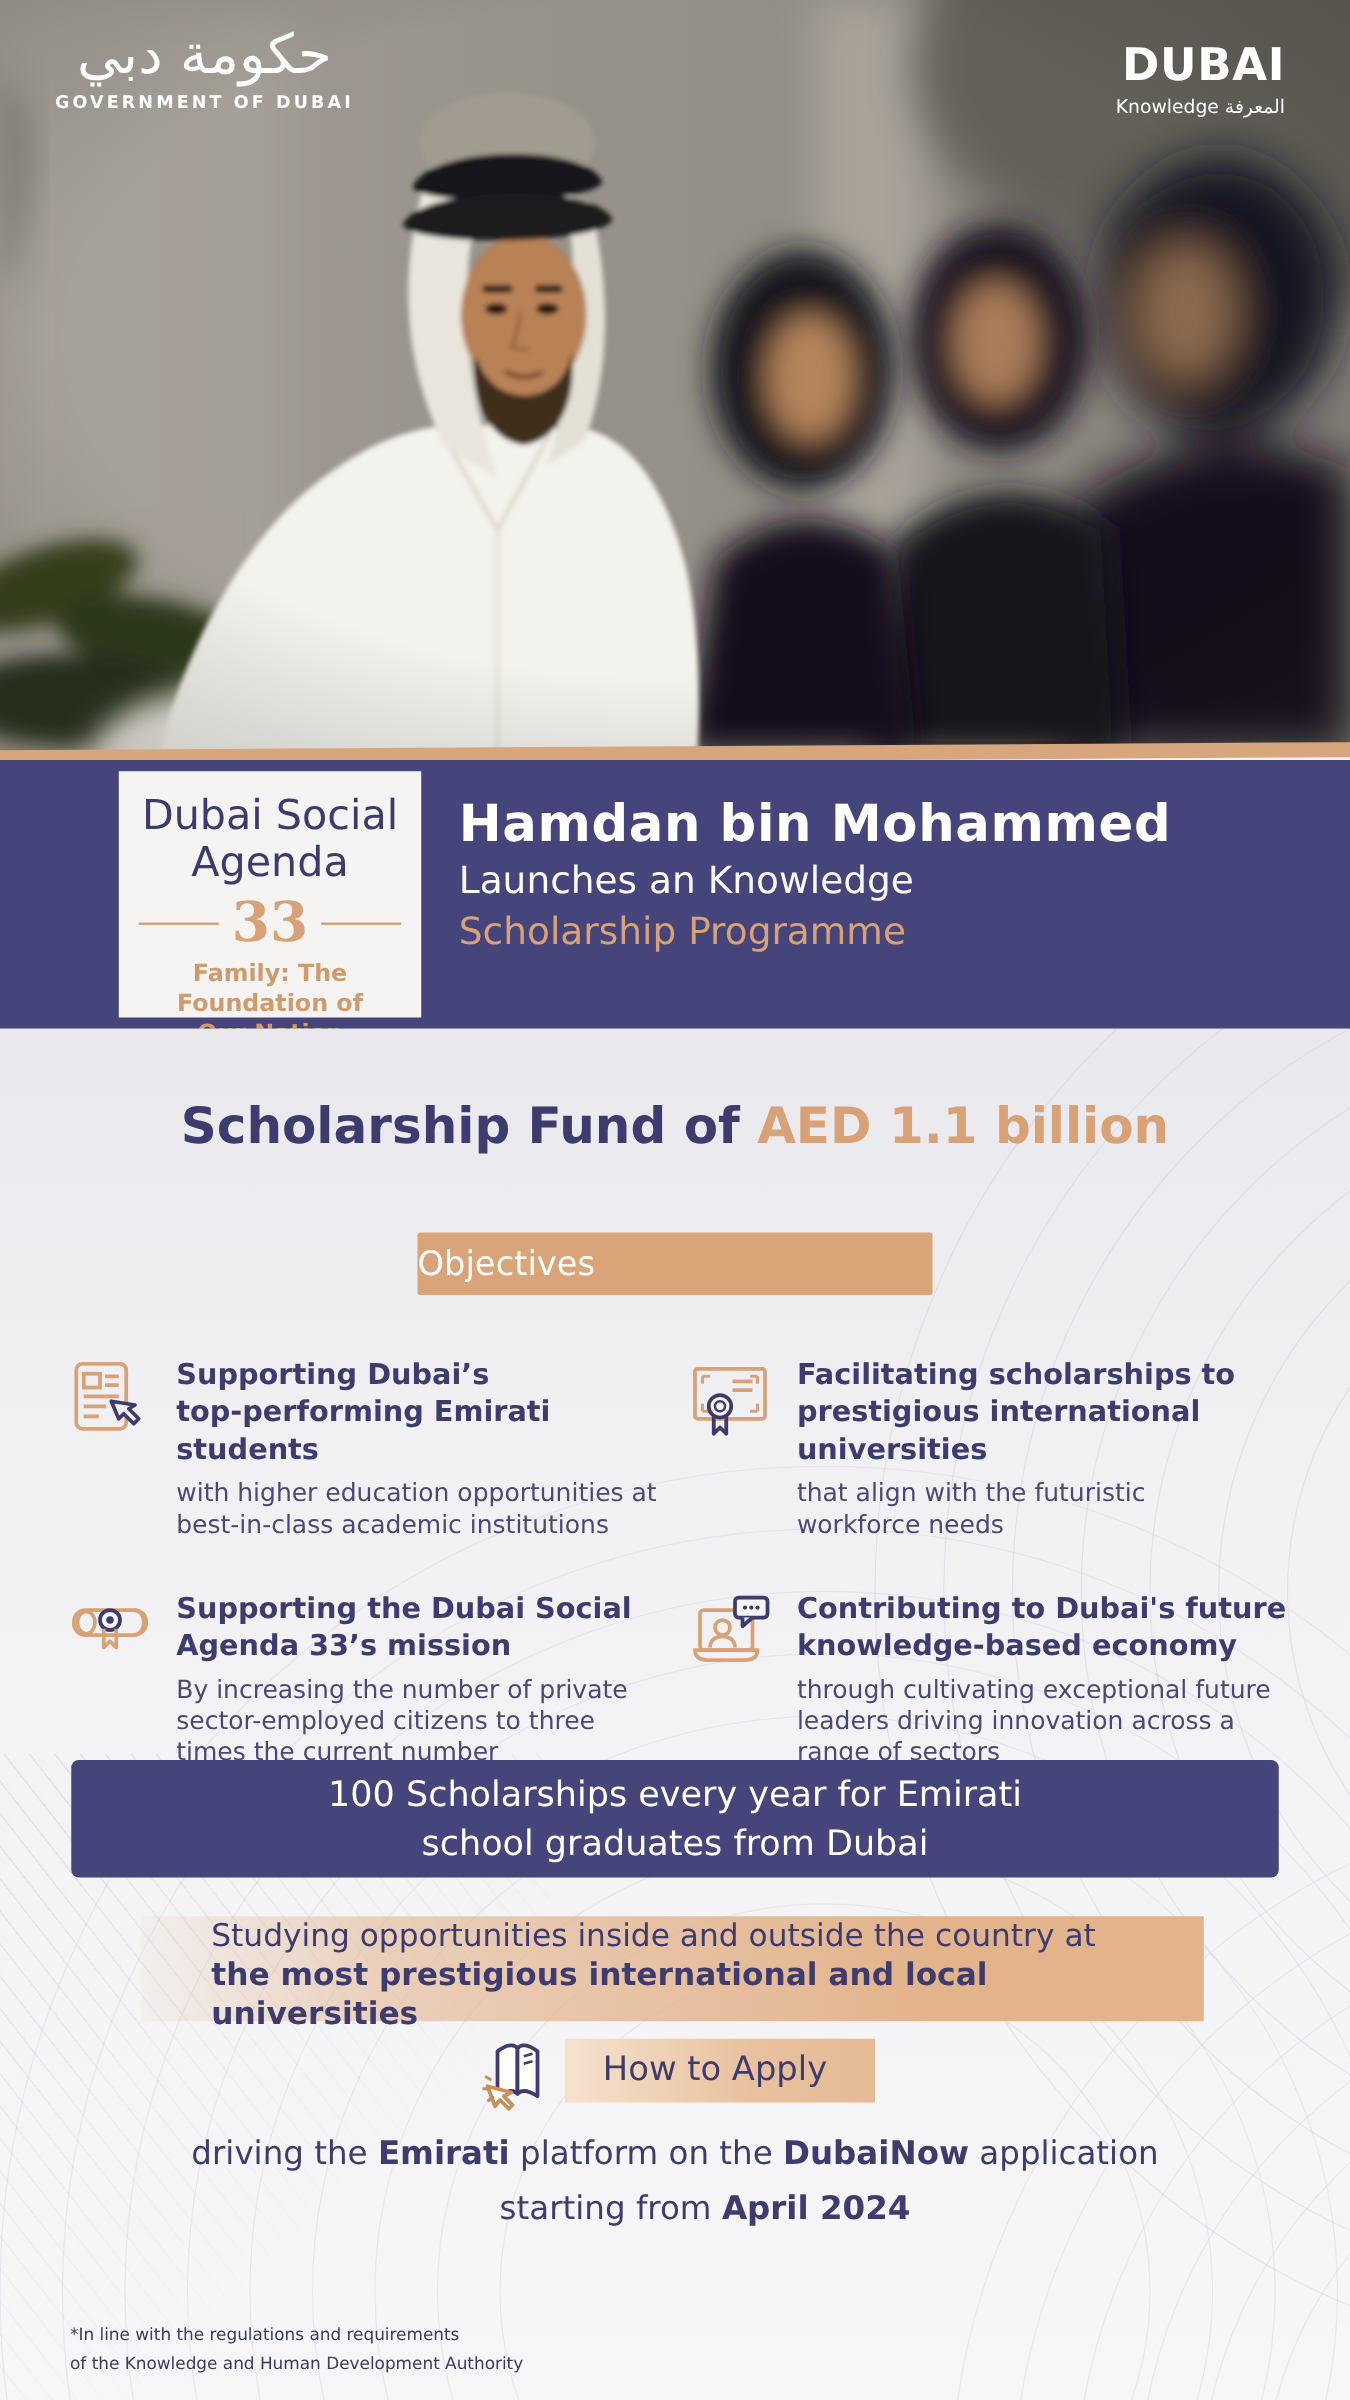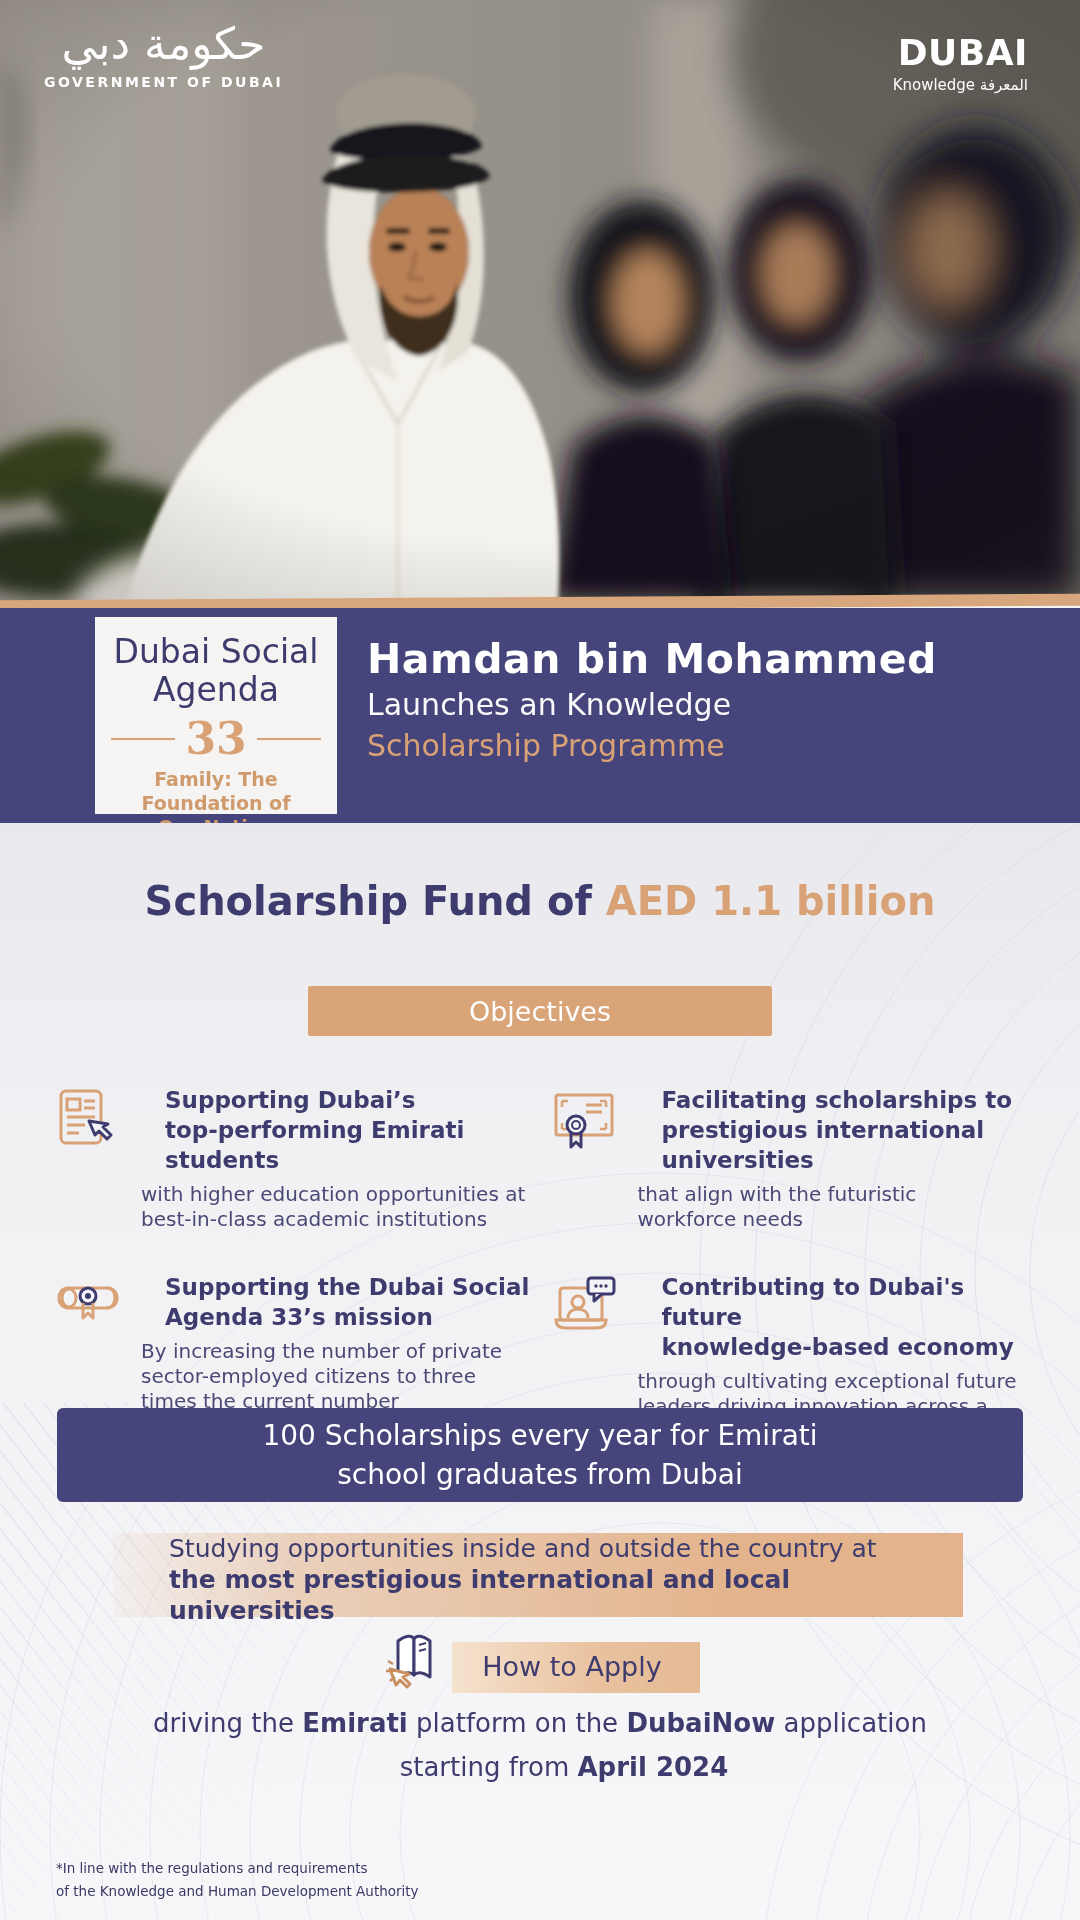--- a/index.html
+++ b/index.html
@@ -36,38 +36,38 @@
            background:linear-gradient(180deg,#e9e9ed 0%,#f1f1f4 30%,#f7f7f9 100%);}
   .deco{position:absolute;left:0;top:0;pointer-events:none;}
   .diag{position:absolute;left:0;top:580px;width:440px;height:517px;
         background:repeating-linear-gradient(52deg,rgba(105,105,155,.10) 0 1.5px,transparent 1.5px 16px);
         -webkit-mask-image:linear-gradient(135deg,#000 15%,transparent 70%);
         mask-image:linear-gradient(135deg,#000 15%,transparent 70%);}
   .fund{position:absolute;top:55px;left:0;width:100%;text-align:center;margin:0;
         font-size:40px;font-weight:bold;color:#3E3C6E;}
   .fund .amount{color:#D9A176;}
   .objectives-btn{position:absolute;top:163px;left:50%;transform:translateX(-50%);
-        width:464px;height:50px;background:#D9A478;color:#fff;font-size:27px;
-        display:flex;align-items:center;justify-content:center;border-radius:2px;}
+        width:412px;height:50px;background:#D9A478;color:#fff;font-size:27px;
+        display:flex;align-items:center;justify-content:flex-start;border-radius:2px;}
   .obj-grid{position:absolute;top:262px;left:55px;width:975px;display:grid;
             grid-template-columns:1fr 1fr;column-gap:18px;row-gap:40px;}
   .obj-item{display:flex;align-items:flex-start;}
   .obj-icon{flex:0 0 66px;margin-right:20px;margin-top:2px;}
-  .obj-title{font-size:23px;line-height:30px;font-weight:bold;color:#3E3C6E;white-space:pre-line;margin-bottom:7px;margin-left:24px;}
+  .obj-title{font-size:23px;line-height:30px;font-weight:bold;color:#3E3C6E;white-space:pre-line;margin-bottom:7px;}
   .obj-desc{font-size:20px;line-height:25px;color:#4A4875;white-space:pre-line;}
   .scholar-banner{position:absolute;top:585px;left:57px;right:57px;height:94px;background:#45447B;
         border-radius:6px;color:#fff;display:flex;flex-direction:column;align-items:center;
         justify-content:center;font-size:28px;line-height:39px;}
   .study-bar{position:absolute;top:710px;left:113px;width:850px;height:84px;
         background:linear-gradient(90deg,rgba(226,178,138,0.08) 0%,rgba(226,178,138,0.55) 22%,#E3B38B 75%);
         display:flex;align-items:center;padding-left:40px;box-sizing:border-box;flex-direction:column;}
   .study-text{margin-left:16px;color:#3E3C6E;}
   .study-text .s1{font-size:25px;line-height:31px;}
   .study-text .s2{font-size:25px;line-height:31px;font-weight:bold;}
-  .apply-row{position:absolute;top:808px;left:0;width:100%;display:flex;align-items:flex-end;justify-content:center;}
+  .apply-row{position:absolute;top:808px;left:0;width:100%;display:flex;align-items:flex-start;justify-content:center;}
   .apply-pill{background:linear-gradient(90deg,#F5E2CE 0%,#E9C19E 60%,#E5BB96 100%);
         color:#3E3C6E;font-size:27px;padding:9px 38px 11px 30px;margin-left:10px;}
   .platform-line{position:absolute;top:885px;left:0;width:100%;text-align:center;margin:0;
         font-size:26px;color:#3E3C6E;}
   .platform-line b{font-weight:bold;}
   .start-line{position:absolute;top:929px;left:0;width:100%;text-align:center;margin:0;
         font-size:26px;color:#3E3C6E;padding-left:24px;}
   .footnote{position:absolute;top:1030px;left:52px;margin:4px;font-size:13.5px;line-height:23px;
         color:#3A3964;white-space:pre-line;}
 </style>

